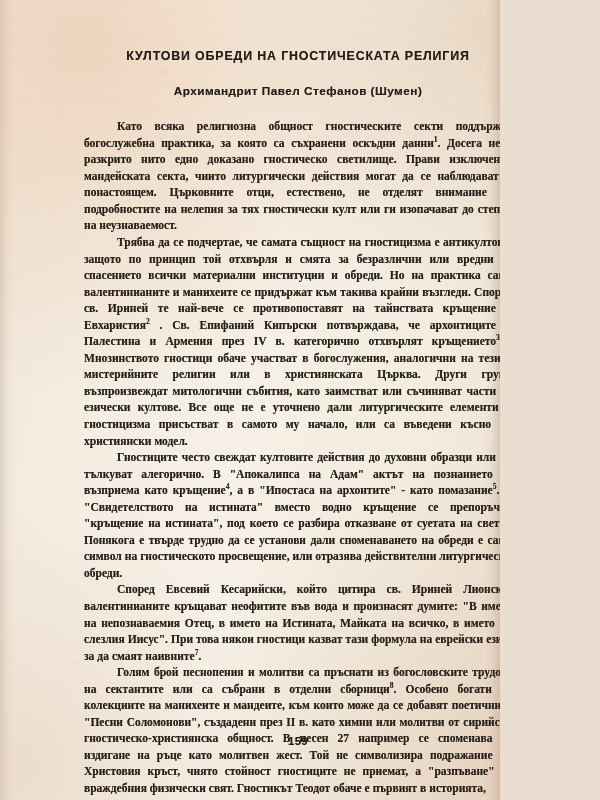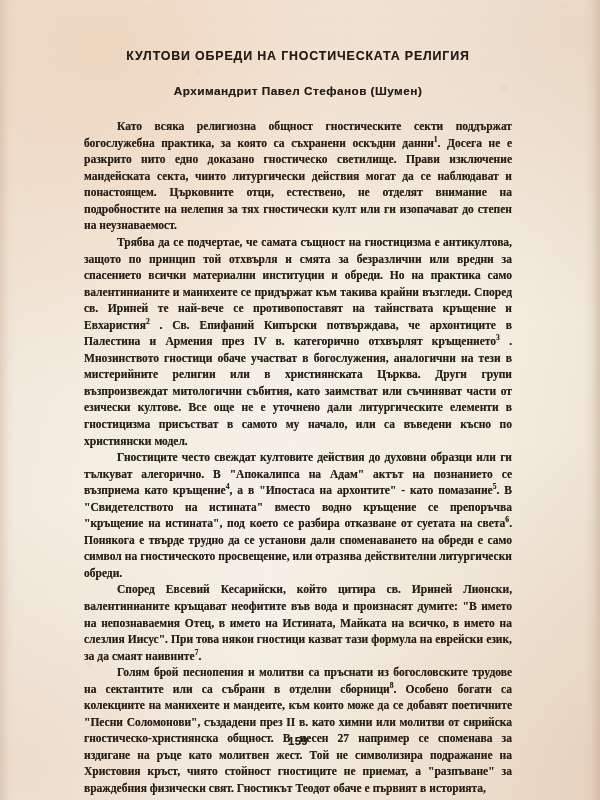--- a/index.html
+++ b/index.html
@@ -11,21 +11,21 @@
     width: 600px;
     height: 800px;
     overflow: hidden;
     background: #e9ded0;
     font-family: "Liberation Sans", sans-serif;
   }
 
   
   .page-sheet {
     position: relative;
-    width: 600px;
+    width: 500px;
     height: 800px;
     box-sizing: border-box;
     background:
       radial-gradient(ellipse 120% 80% at 18% 6%, rgba(236,205,178,0.70) 0%, rgba(236,205,178,0) 55%),
       radial-gradient(ellipse 90% 60% at 96% 4%, rgba(226,199,176,0.55) 0%, rgba(226,199,176,0) 60%),
       radial-gradient(ellipse 80% 55% at 4% 96%, rgba(228,205,184,0.50) 0%, rgba(228,205,184,0) 60%),
       radial-gradient(ellipse 100% 70% at 100% 98%, rgba(225,198,174,0.55) 0%, rgba(225,198,174,0) 62%),
       linear-gradient(100deg, #efe6d9 0%, #f4ede2 22%, #f6f0e6 50%, #f3ecdf 78%, #ece1d2 100%);
     overflow: hidden;
   }

